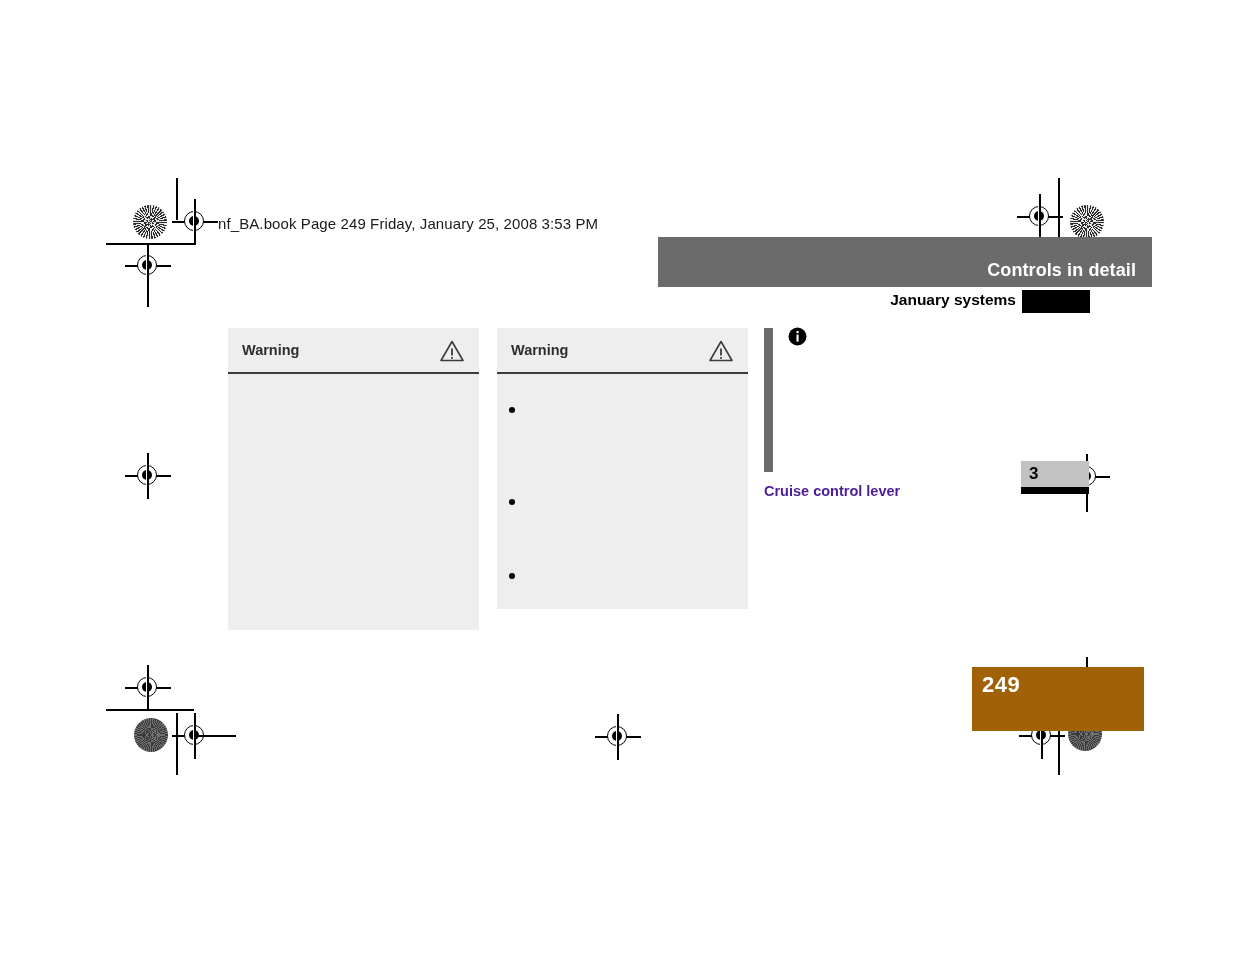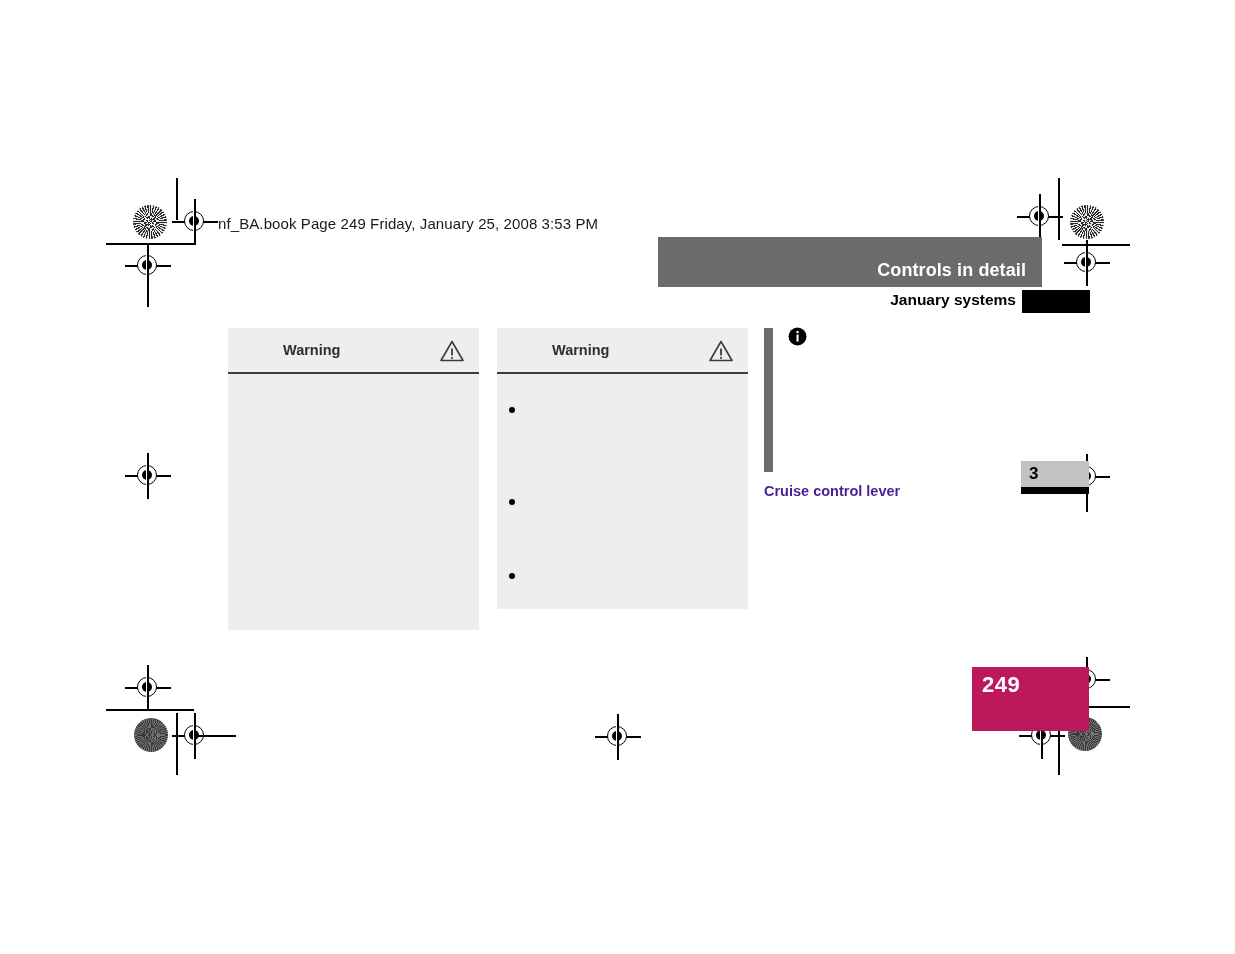--- a/index.html
+++ b/index.html
@@ -88,21 +88,21 @@
     color: #1a1a1a;
     white-space: nowrap;
     letter-spacing: 0.1px;
   }
 
   
   .header-band {
     position: absolute;
     left: 658px;
     top: 237px;
-    width: 384px;
+    width: 494px;
     height: 50px;
     background: #6b6b6b;
   }
   .header-title {
     position: absolute;
     right: 16px;
     bottom: 6px;
     color: #ffffff;
     font-size: 18px;
     font-weight: bold;
@@ -145,21 +145,20 @@
     border-bottom: 2px solid #3c3c3c;
     margin: 0 0 0 0;
   }
   .warn-title {
     position: absolute;
     left: 14px;
     top: 14px;
     font-size: 14.5px;
     font-weight: bold;
     color: #2e2e2e;
-    margin-left: 41px;
   }
   .warn-icon {
     position: absolute;
     right: 14px;
     top: 11px;
     width: 26px;
     height: 24px;
   }
   .warn-body {
     position: relative;
@@ -224,23 +223,24 @@
     width: 68px;
     height: 7px;
     background: #000;
   }
 
   
   .pagenum-block {
     position: absolute;
     left: 972px;
     top: 667px;
-    width: 117px;
+    width: 128px;
     height: 64px;
-    background: #be185d;
+    background: #a16207;
+    padding-left: 44px;
   }
   .pagenum {
     position: absolute;
     left: 10px;
     top: 5px;
     font-size: 22px;
     font-weight: bold;
     color: #ffffff;
     letter-spacing: 0.5px;
   }

